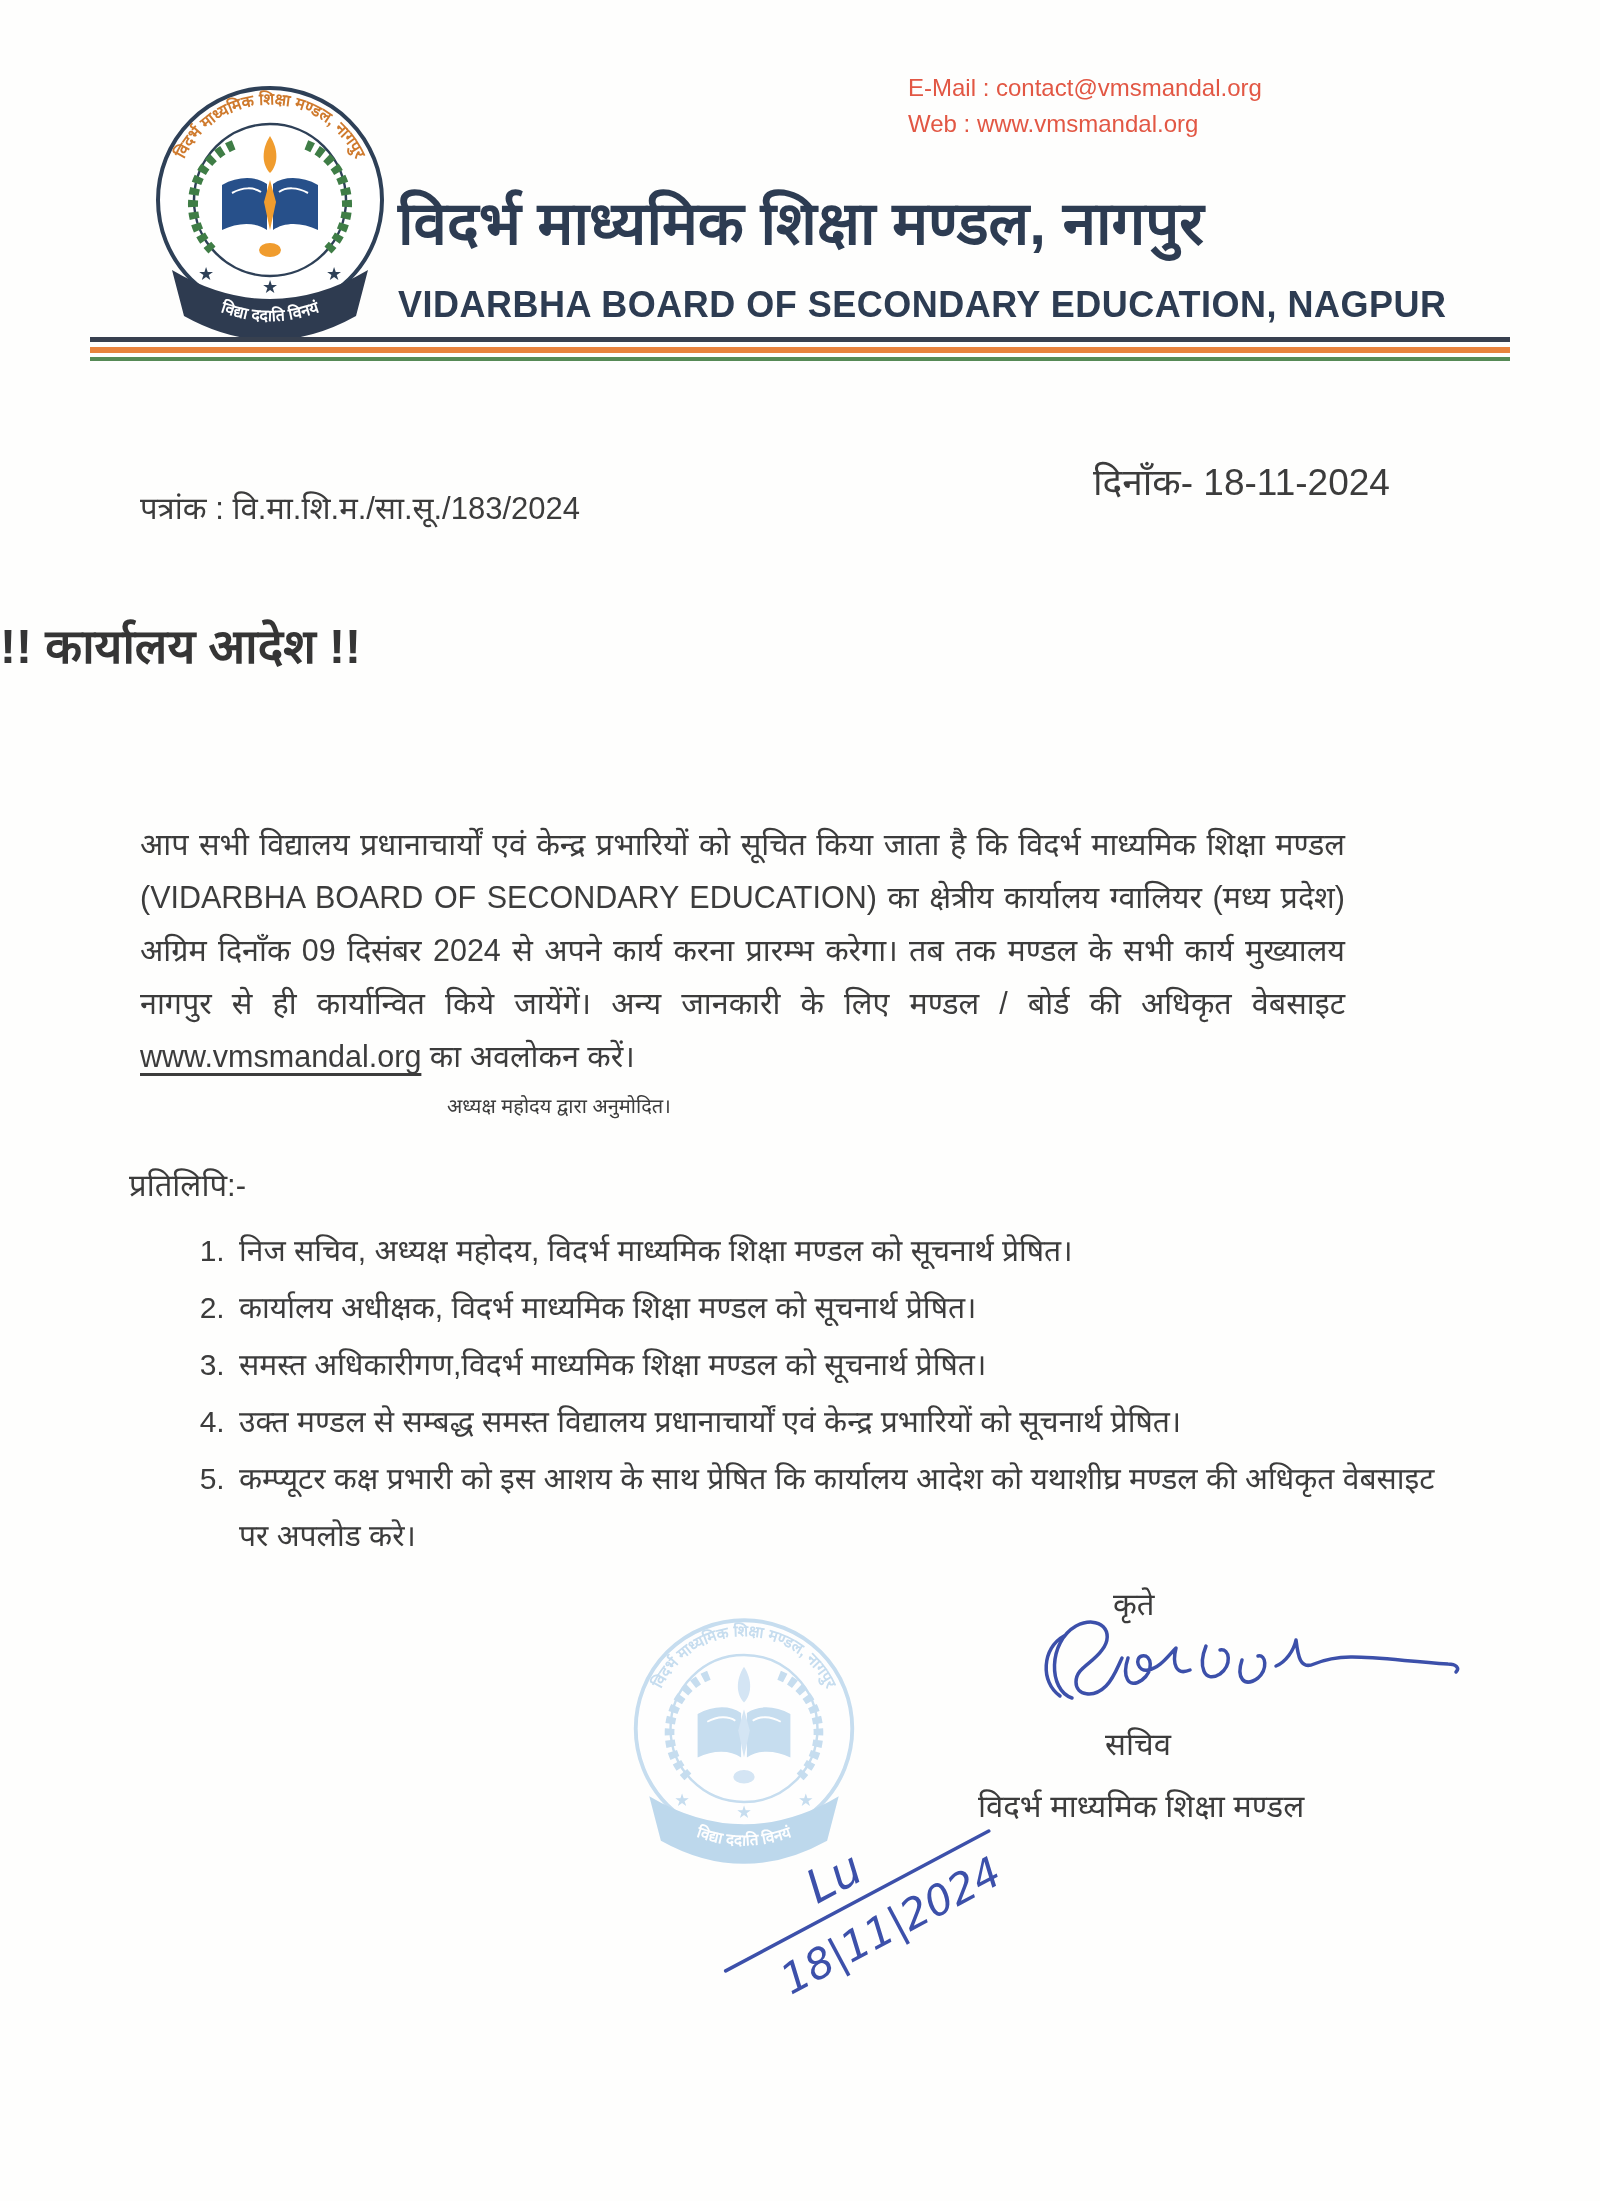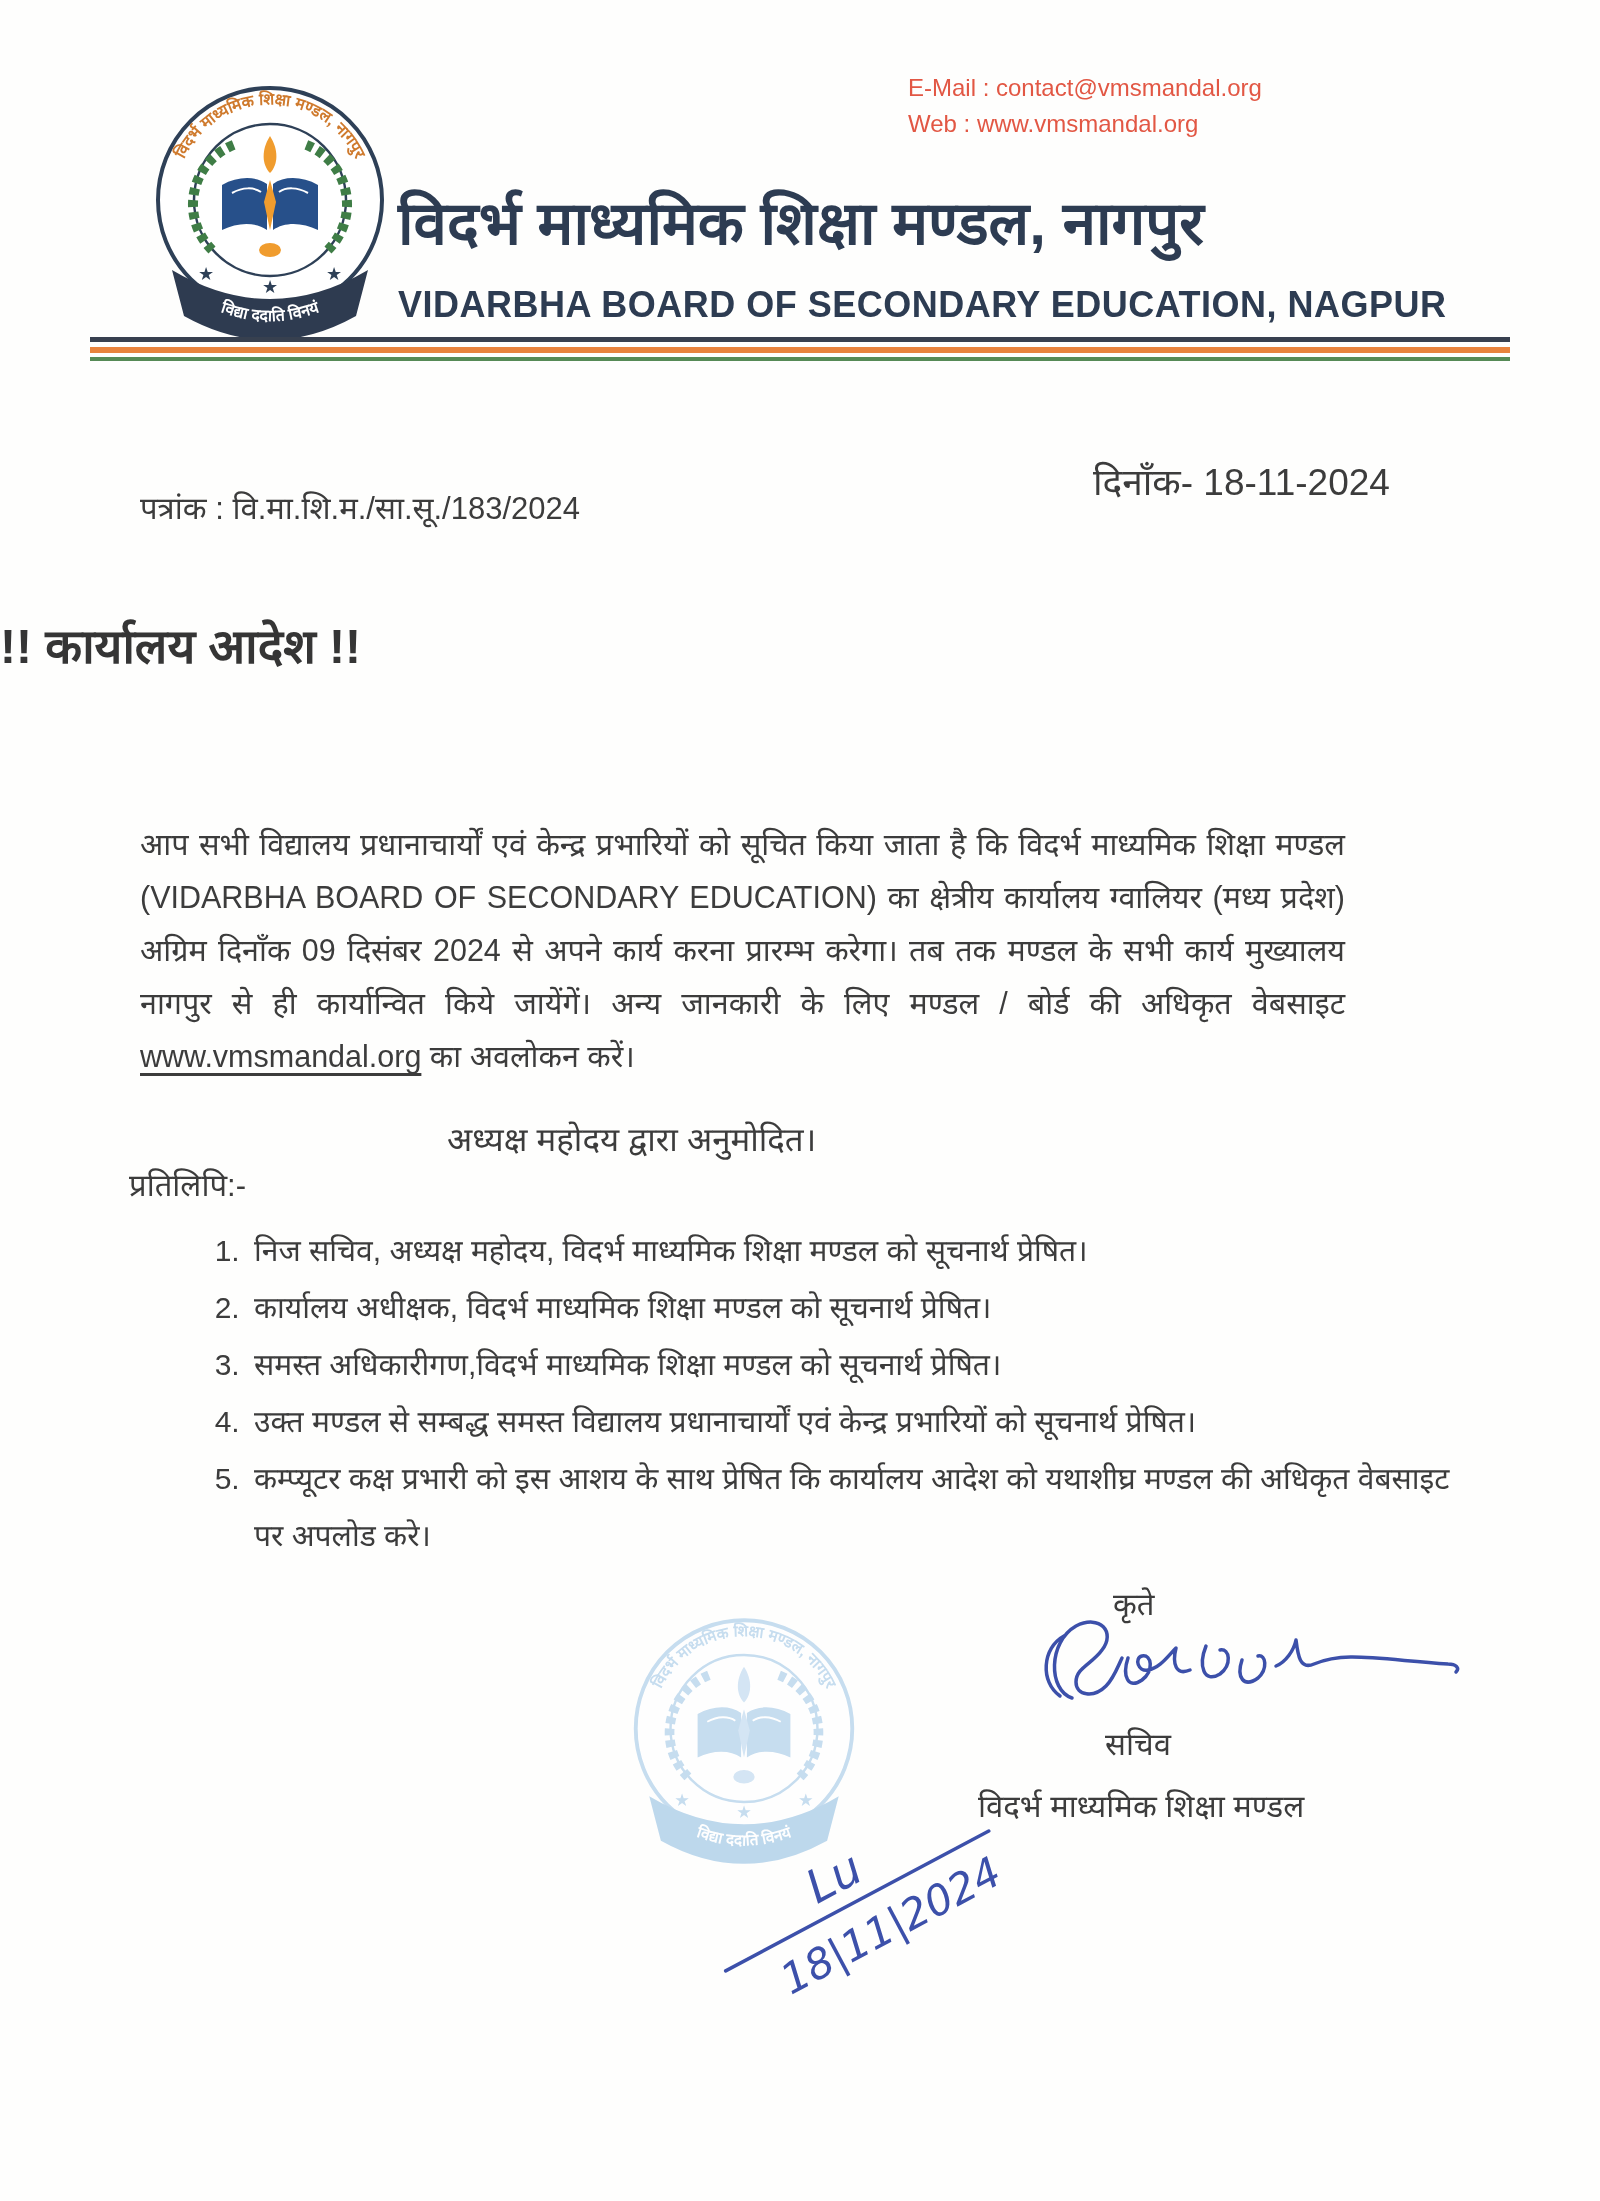--- a/index.html
+++ b/index.html
@@ -31,24 +31,24 @@
   .line-green{top:357px;height:4px;background:#568a56;}
 
   .ref-number{left:140px;top:454px;font-size:31px;margin-top:32px;}
   .ref-date{left:1093px;top:455px;font-size:37px;}
 
   .doc-title{left:0;top:612px;width:1542px;text-align:left;font-size:48px;font-weight:bold;color:#353535;}
 
   .body-para{left:140px;top:818px;width:1205px;font-size:30.5px;line-height:53px;text-align:justify;}
   .body-para .weblink{text-decoration:underline;text-underline-offset:6px;color:#3c3c3c;}
 
-  .approval{left:447px;top:1116px;font-size:33px;text-align:right;}
+  .approval{left:447px;top:1092px;font-size:20px;text-align:right;}
   .copies-heading{left:129px;top:1163px;font-size:31px;}
 
-  ol.copies{left:200px;top:1222px;width:1215px;font-size:30px;line-height:57px;
+  ol.copies{left:185px;top:1222px;width:1215px;font-size:30px;line-height:57px;
     margin:0;padding:0 0 0 48px;}
   ol.copies li{padding-left:6px;}
 
   .kute{left:1113px;top:1582px;font-size:31px;}
   .sig-svg{position:absolute;left:1030px;top:1602px;width:440px;height:135px;}
   .designation{left:1105px;top:1722px;font-size:31px;}
   .sig-org{left:978px;top:1784px;font-size:31px;}
   .date-svg{position:absolute;left:700px;top:1788px;width:340px;height:240px;}
   .ink{stroke:#3c50aa;}
   .ink-text{fill:#3c50aa;font-style:italic;font-family:"DejaVu Sans","Liberation Sans",sans-serif;}

